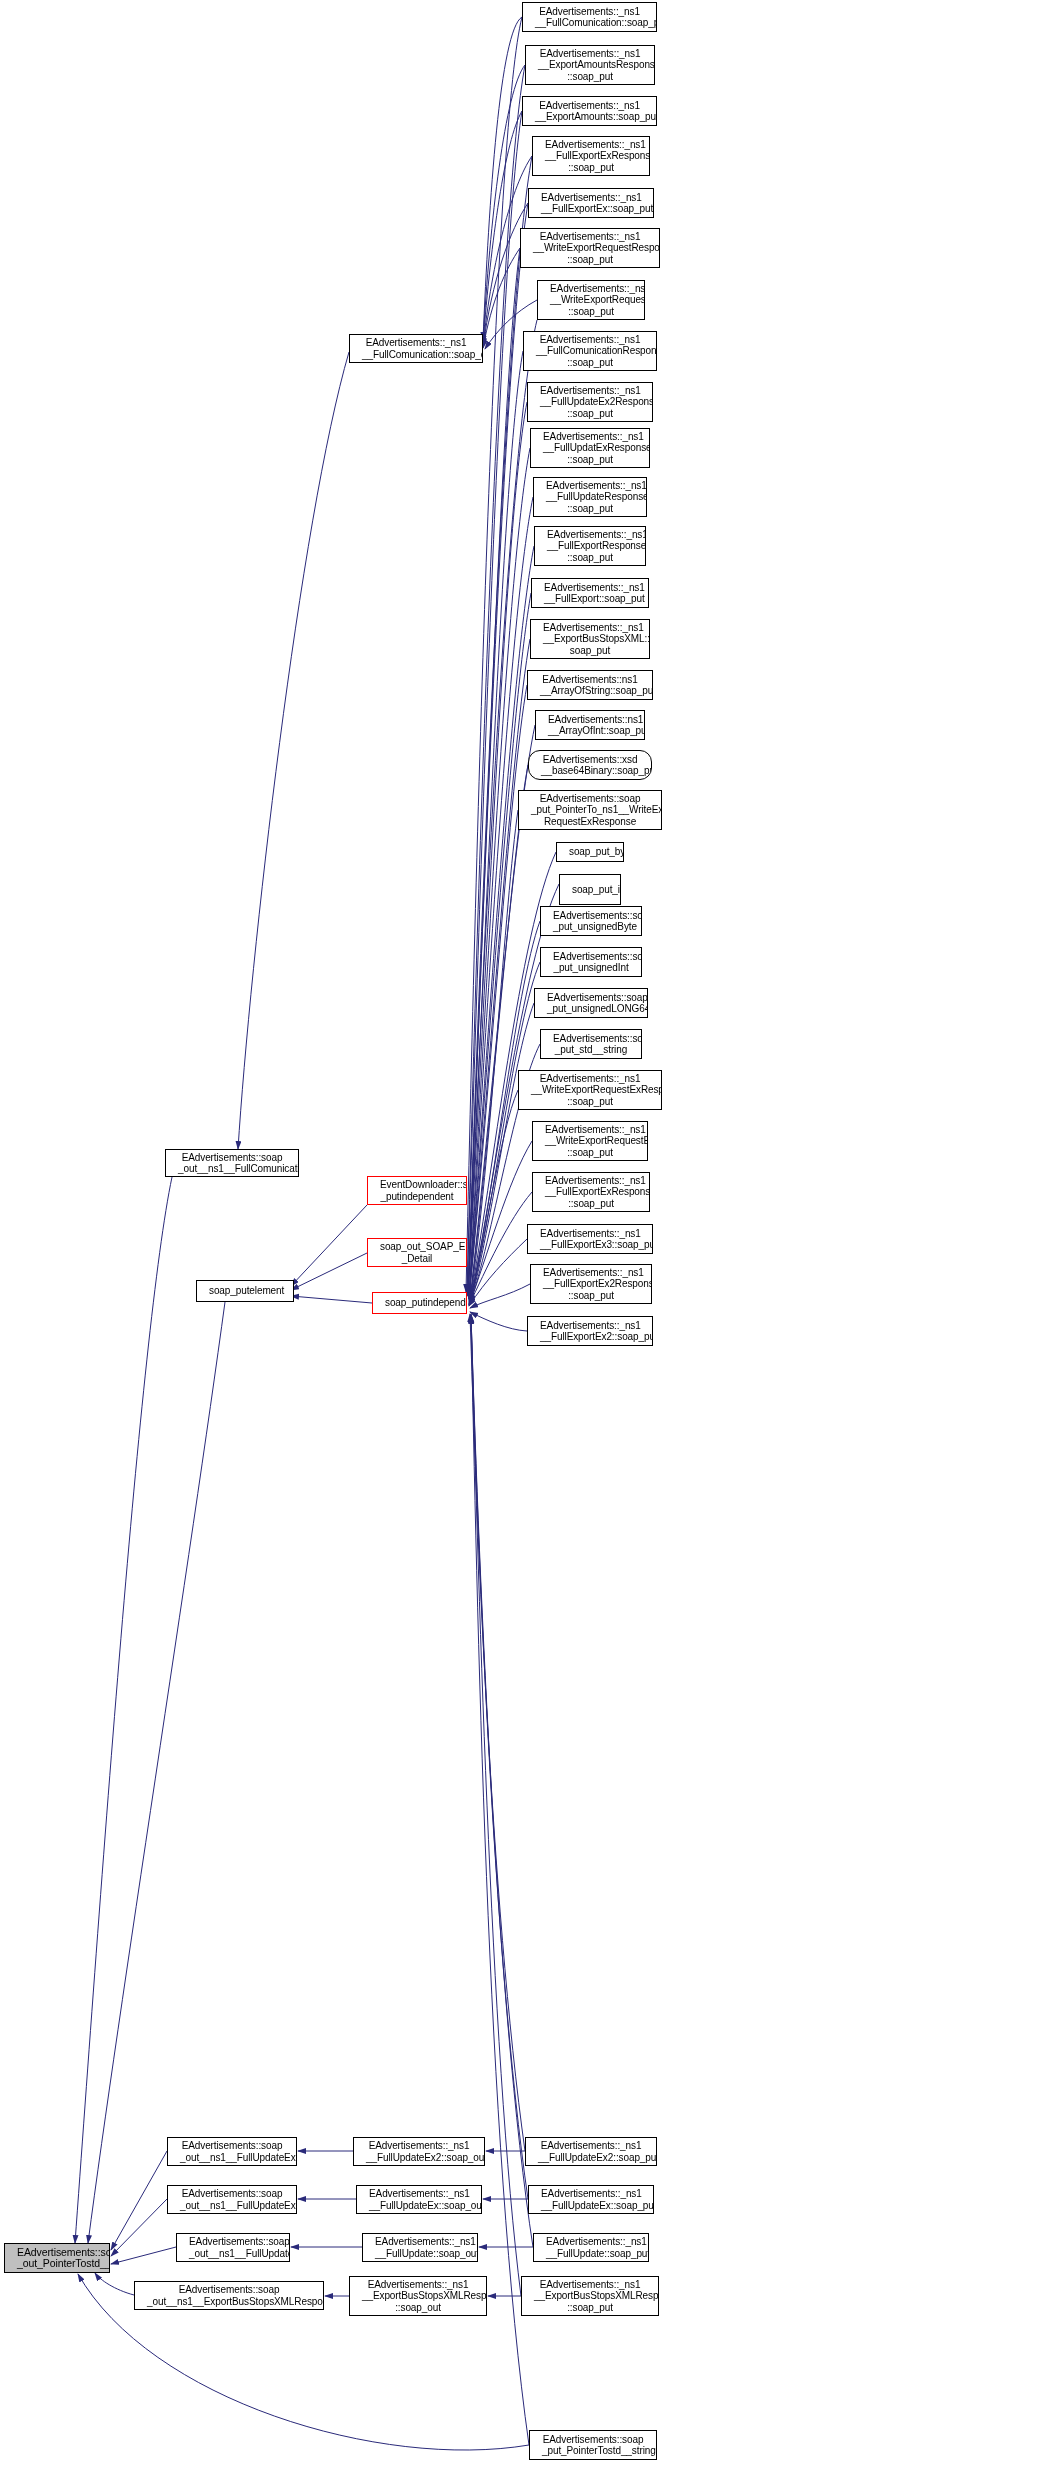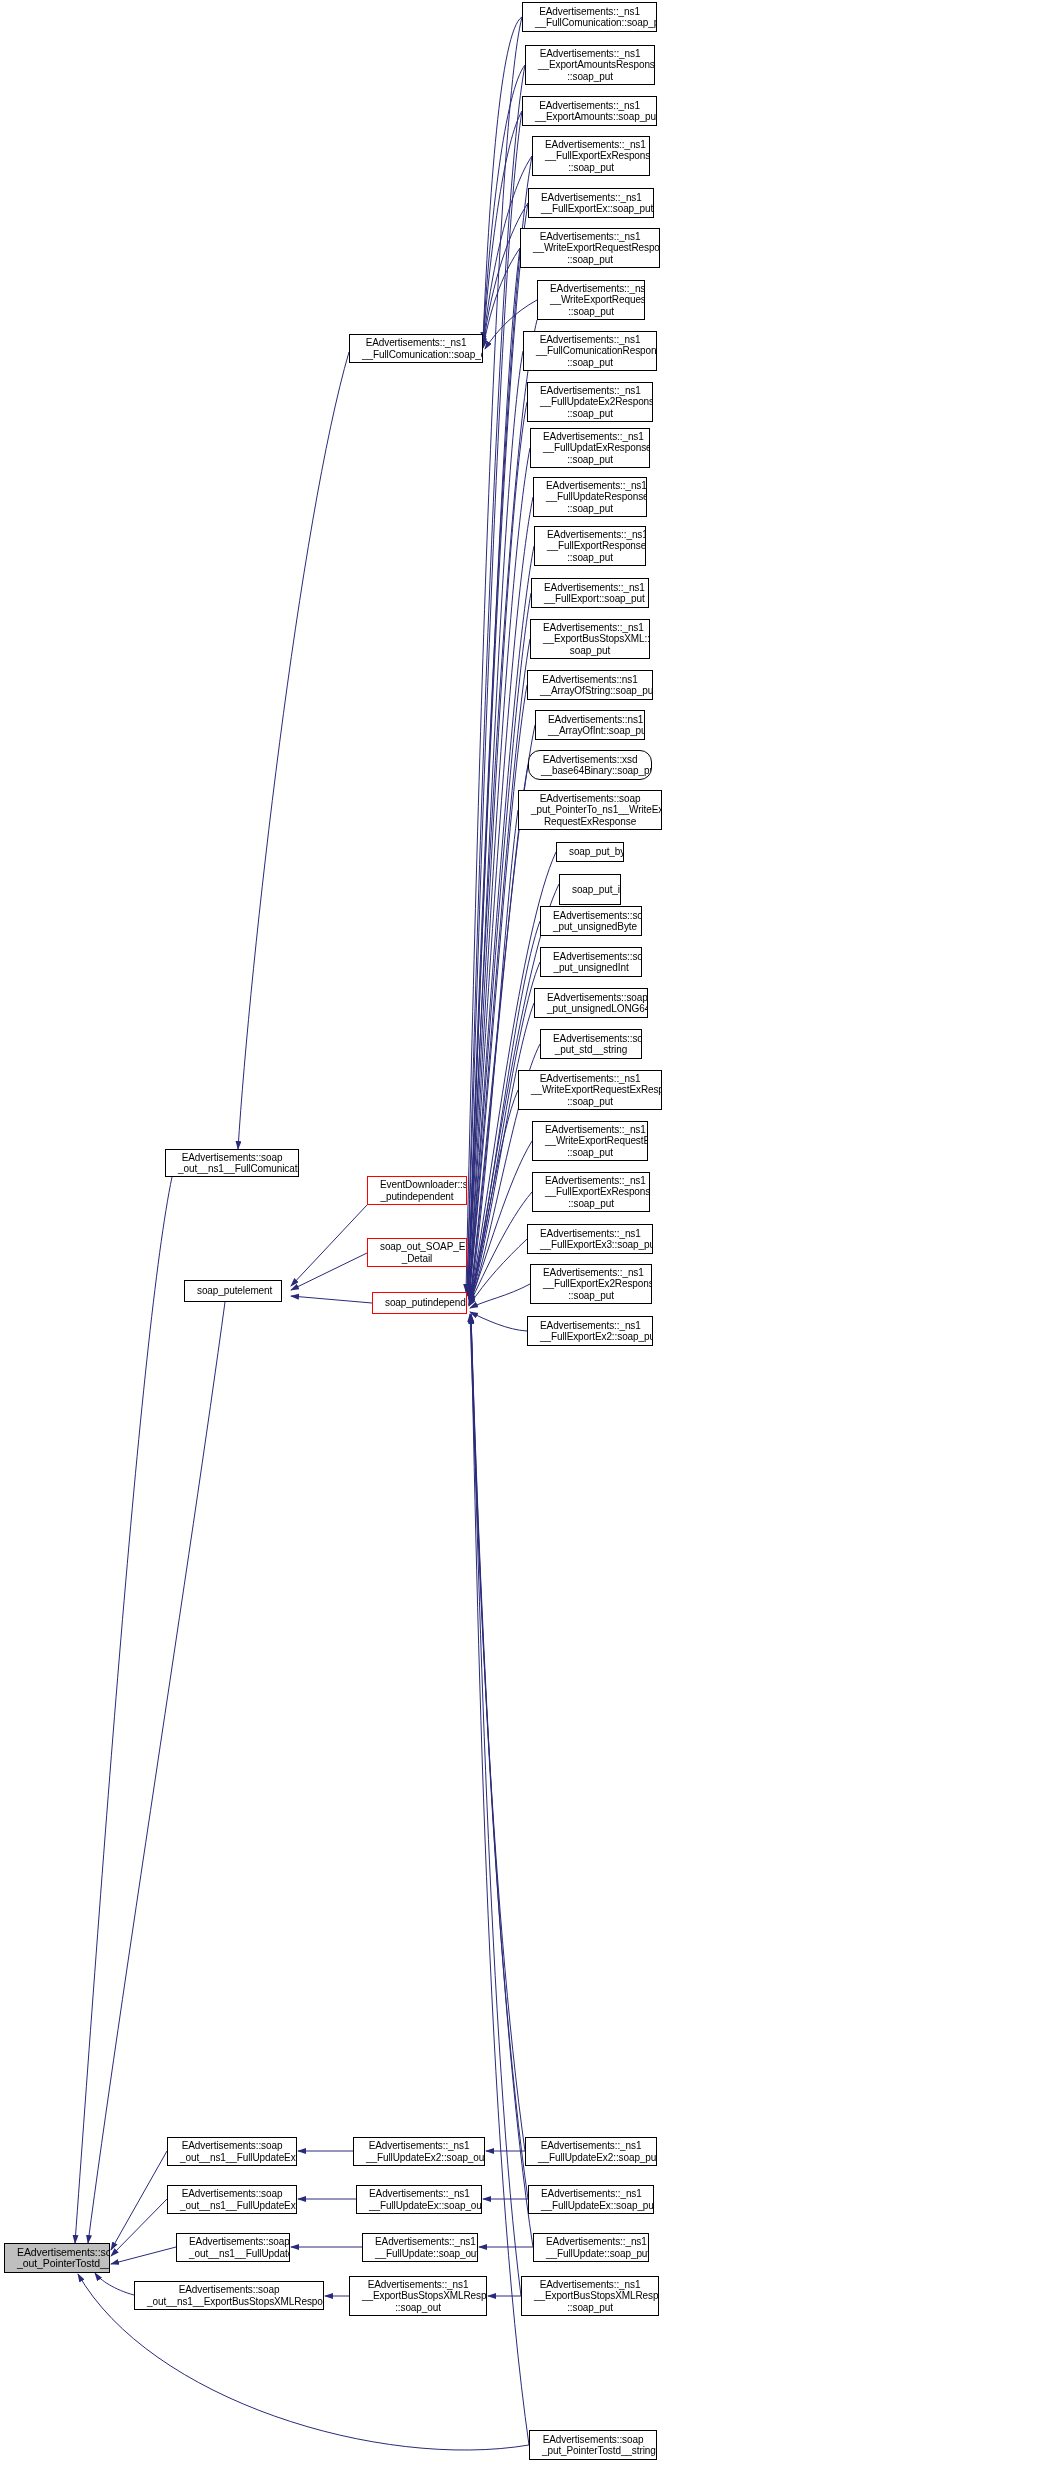--- a/index.html
+++ b/index.html
@@ -103,21 +103,21 @@
         <path d="M 528,2199 L 483,2199" fill="none" stroke="#2a2a7a" stroke-width="1" marker-end="url(#ah)"></path>
         <path d="M 533,2247 L 479,2247" fill="none" stroke="#2a2a7a" stroke-width="1" marker-end="url(#ah)"></path>
         <path d="M 521,2296 L 488,2296" fill="none" stroke="#2a2a7a" stroke-width="1" marker-end="url(#ah)"></path>
       </g>
   </svg>
   <div id="node-layer">
       <div class="node root" style="left: 4px; top: 2243px; width: 106px; height: 30px;"><span class="lbl">EAdvertisements::soap
 _out_PointerTostd__string</span></div>
       <div class="node" style="left: 165px; top: 1149px; width: 134px; height: 28px;"><span class="lbl">EAdvertisements::soap
 _out__ns1__FullComunication</span></div>
-      <div class="node" style="left: 184px; top: 1280px; width: 98px; height: 22px;"><span class="lbl">soap_putelement</span></div>
+      <div class="node" style="left: 196px; top: 1280px; width: 98px; height: 22px;"><span class="lbl">soap_putelement</span></div>
       <div class="node red" style="left: 367px; top: 1176px; width: 100px; height: 29px;"><span class="lbl">EventDownloader::soap
 _putindependent</span></div>
       <div class="node red" style="left: 367px; top: 1238px; width: 100px; height: 29px;"><span class="lbl">soap_out_SOAP_ENV__
 _Detail</span></div>
       <div class="node red" style="left: 372px; top: 1292px; width: 95px; height: 22px;"><span class="lbl">soap_putindependent</span></div>
       <div class="node" style="left: 349px; top: 334px; width: 134px; height: 29px;"><span class="lbl">EAdvertisements::_ns1
 __FullComunication::soap_out</span></div>
       <div class="node" style="left: 522px; top: 2px; width: 135px; height: 30px;"><span class="lbl">EAdvertisements::_ns1
 __FullComunication::soap_put</span></div>
       <div class="node" style="left: 525px; top: 45px; width: 130px; height: 40px;"><span class="lbl">EAdvertisements::_ns1

